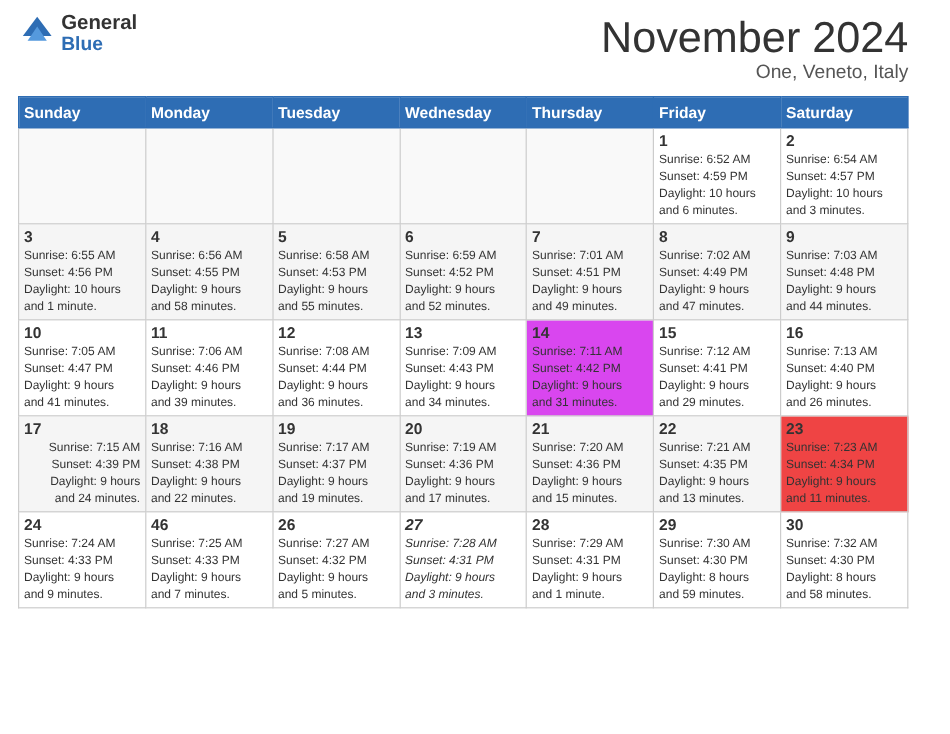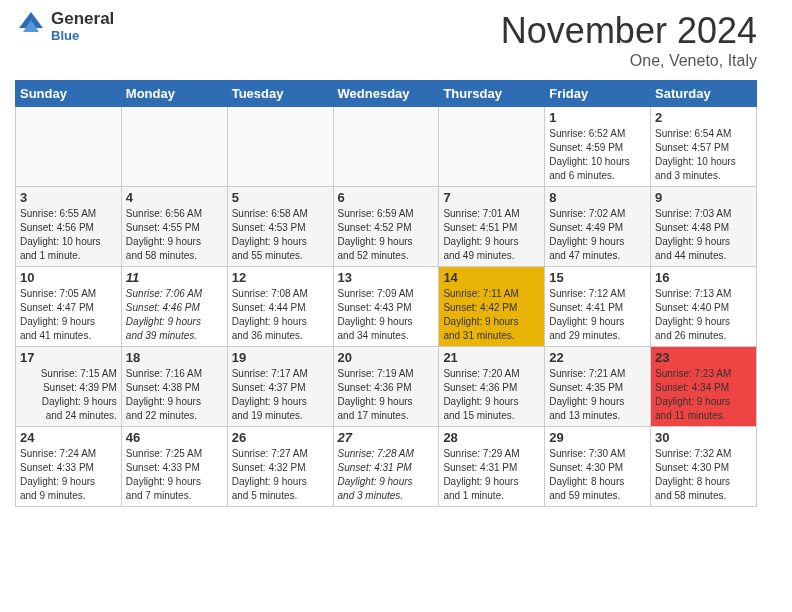--- a/index.html
+++ b/index.html
@@ -37,21 +37,21 @@
 <div class="page">
   <div class="header">
     <div class="logo-wrapper">
 
       <svg width="32" height="32" viewBox="0 0 32 32" style="margin-right:4px;">
         <polygon points="16,2 28,18 4,18" fill="#2e6db4"></polygon>
         <polygon points="16,10 24,22 8,22" fill="#5599dd"></polygon>
       </svg>
       <div class="logo-text">
         <span style="font-size:17px;font-weight:bold;color:#333;line-height:1.1;">General</span>
-        <span style="font-size:13px;font-weight:bold;color:#2e6db4;line-height:1.1;">Blue</span>
+        <span style="font-size:16px;font-weight:bold;color:#2e6db4;line-height:1.1;">Blue</span>
       </div>
     </div>
     <div class="title-block">
       <div class="month-title">November 2024</div>
       <div class="location">One, Veneto, Italy</div>
     </div>
   </div>
 
   <table>
     <thead>
@@ -139,42 +139,42 @@
           </td>
         </tr>
         <tr>
           <td style="background: rgb(255, 255, 255);">
             <span class="day-num">10</span>
             <div class="day-info" style="white-space: pre-line;">Sunrise: 7:05 AM
 Sunset: 4:47 PM
 Daylight: 9 hours
 and 41 minutes.</div>
           </td>
-          <td style="background: rgb(255, 255, 255); font-style: italic;">
+          <td style="background: rgb(255, 255, 255);">
             <span class="day-num">11</span>
             <div class="day-info" style="white-space: pre-line;">Sunrise: 7:06 AM
 Sunset: 4:46 PM
 Daylight: 9 hours
 and 39 minutes.</div>
           </td>
           <td style="background: rgb(255, 255, 255);">
             <span class="day-num">12</span>
             <div class="day-info" style="white-space: pre-line;">Sunrise: 7:08 AM
 Sunset: 4:44 PM
 Daylight: 9 hours
 and 36 minutes.</div>
           </td>
           <td style="background: rgb(255, 255, 255);">
             <span class="day-num">13</span>
             <div class="day-info" style="white-space: pre-line;">Sunrise: 7:09 AM
 Sunset: 4:43 PM
 Daylight: 9 hours
 and 34 minutes.</div>
           </td>
-          <td style="background: #eab308;">
+          <td style="background: #d946ef;">
             <span class="day-num">14</span>
             <div class="day-info" style="white-space: pre-line;">Sunrise: 7:11 AM
 Sunset: 4:42 PM
 Daylight: 9 hours
 and 31 minutes.</div>
           </td>
           <td style="background: rgb(255, 255, 255);">
             <span class="day-num">15</span>
             <div class="day-info" style="white-space: pre-line;">Sunrise: 7:12 AM
 Sunset: 4:41 PM

